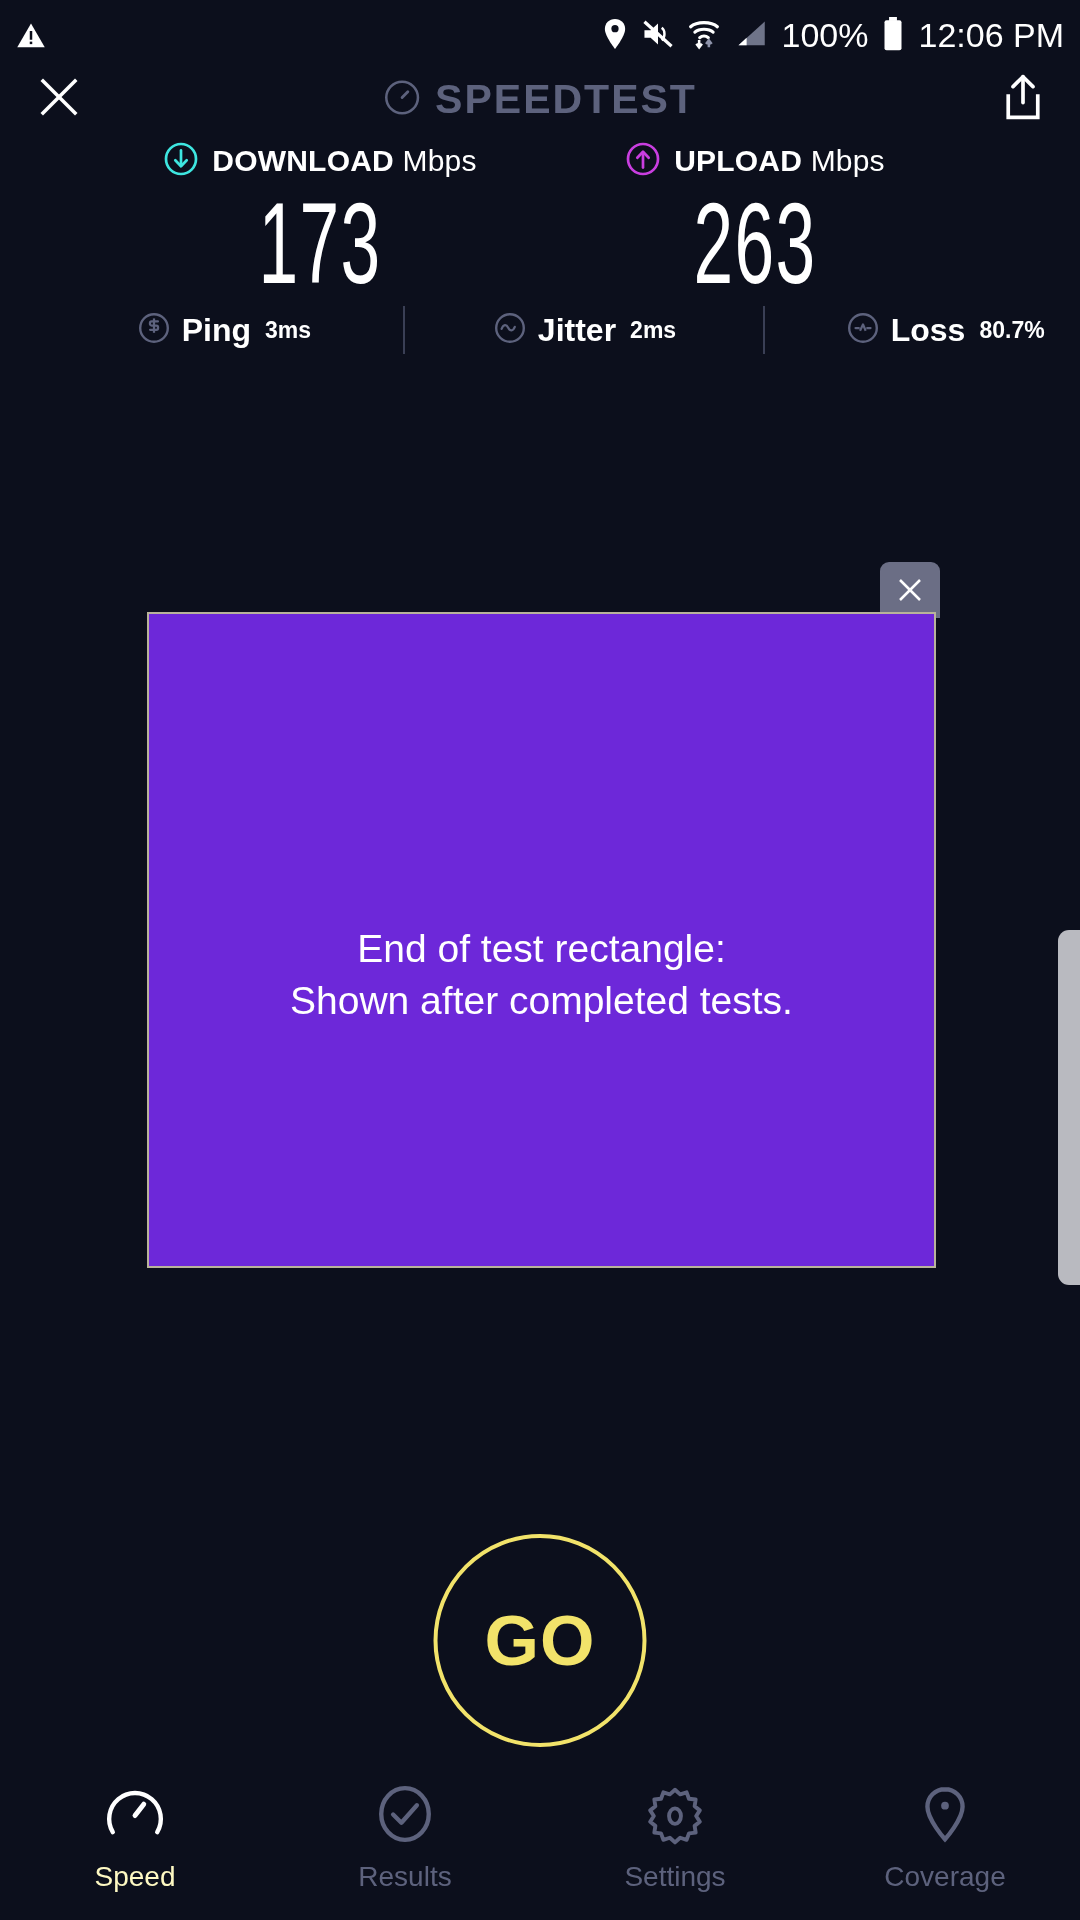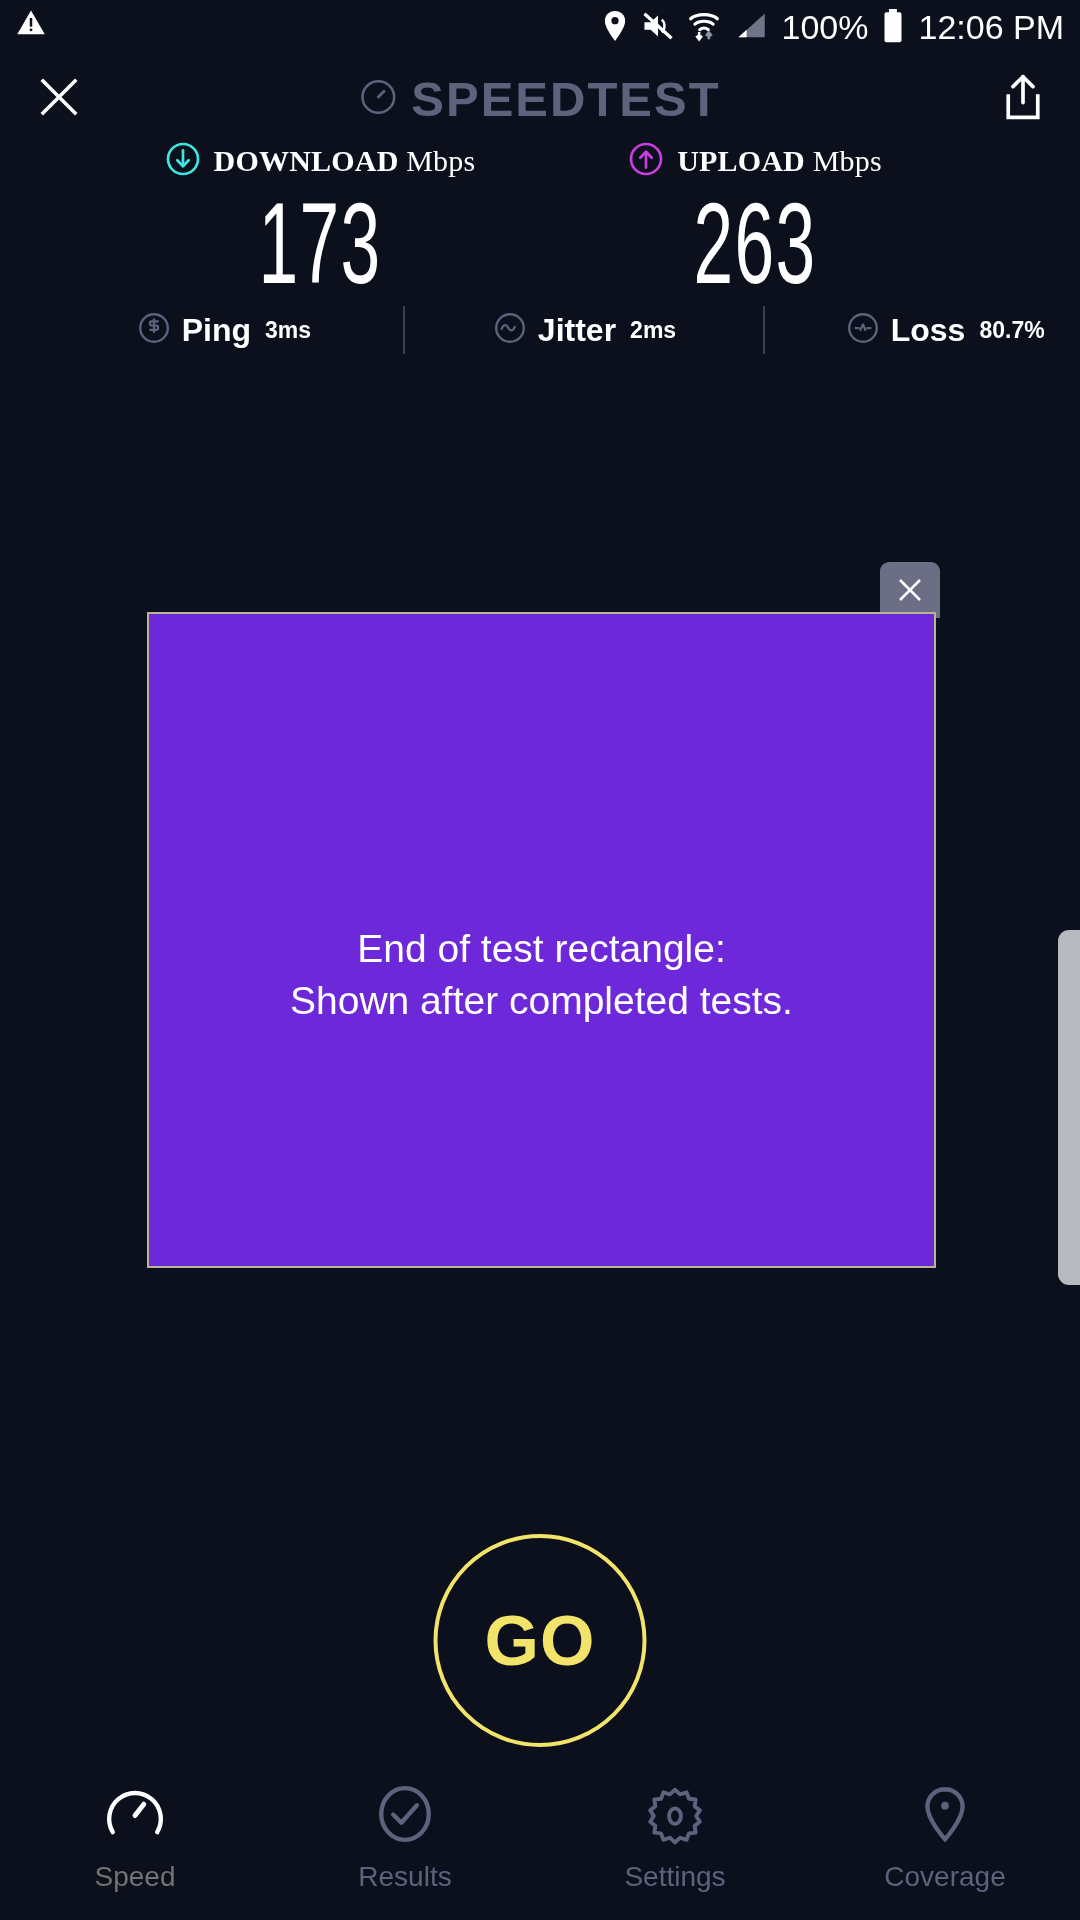--- a/index.html
+++ b/index.html
@@ -10,21 +10,21 @@
     overflow:hidden;
   }
   #app {
     position:relative; width:1080px; height:1920px;
     background:#0c0f1c; color:#fff;
   }
 
   
   .statusbar {
     position:absolute; top:0; left:0; width:1080px; height:55px;
-    display:flex; align-items:flex-start; padding:8px 16px;
+    display:flex; align-items:flex-end; padding:0 16px;
   }
   .sb-left { display:flex; align-items:center; gap:10px; }
   .sb-right { margin-left:auto; display:flex; align-items:center; gap:14px; }
   .sb-text {
     font-size:34px; color:#ffffff; letter-spacing:0px;
     font-family:"Liberation Sans", sans-serif;
   }
   .sb-icon { display:block; }
 
   
@@ -32,34 +32,34 @@
     position:absolute; top:58px; left:0; width:1080px; height:82px;
     display:flex; align-items:center;
   }
   .appbar-close { position:absolute; left:36px; top:50%; transform:translateY(-50%); cursor:pointer; }
   .appbar-share { position:absolute; right:36px; top:50%; transform:translateY(-50%); cursor:pointer; }
   .brand {
     position:absolute; left:50%; top:50%; transform:translate(-50%,-50%);
     display:flex; align-items:center; gap:14px;
   }
   .brand-text {
-    font-size:49px; font-weight:bold; color:#5d627d;
+    font-size:41px; font-weight:bold; color:#5d627d;
     letter-spacing:2px;
   }
 
   
   .results { position:absolute; top:140px; left:0; width:1080px; }
   .res-row {
     display:flex; justify-content:center; align-items:flex-start; gap:0px;
   }
   .res-col { width:430px; display:flex; flex-direction:column; align-items:center; }
   .res-col.dl { padding-right:10px; }
   .res-head { display:flex; align-items:center; gap:13px; height:42px; }
   .res-label {
-    font-size:30px; color:#ffffff; letter-spacing:0.2px;font-family:Liberation Serif, serif;
+    font-size:30px; color:#ffffff; letter-spacing:0.2px;
   }
   .res-label .unit { font-weight:normal; }
   .res-label .kind { font-weight:bold; }
   .res-value {
     font-size:115px; font-weight:300; color:#ffffff;
     line-height:1.0; margin-top:4px;
     font-family:"Liberation Sans", sans-serif;
     transform:scaleX(0.62); transform-origin:center top;
     letter-spacing:2px;
   }
@@ -114,21 +114,21 @@
   
   .bottomnav {
     position:absolute; left:0; bottom:0; width:1080px; height:145px;
     display:flex; align-items:flex-start; padding-top:8px;
   }
   .nav-item {
     flex:1; display:flex; flex-direction:column; align-items:center; gap:12px;
     cursor:pointer;
   }
   .nav-label { font-size:28px; color:#5d627d; }
-  .nav-item.active .nav-label { color:#737373; }
+  .nav-item.active .nav-label { color:#fef9c3; }
 </style>
 </head>
 <body>
 
 <div id="app">
 
   <div class="statusbar">
     <div class="sb-left">
       <span class="sb-icon">
         <svg width="30" height="30" viewBox="0 0 24 24">

